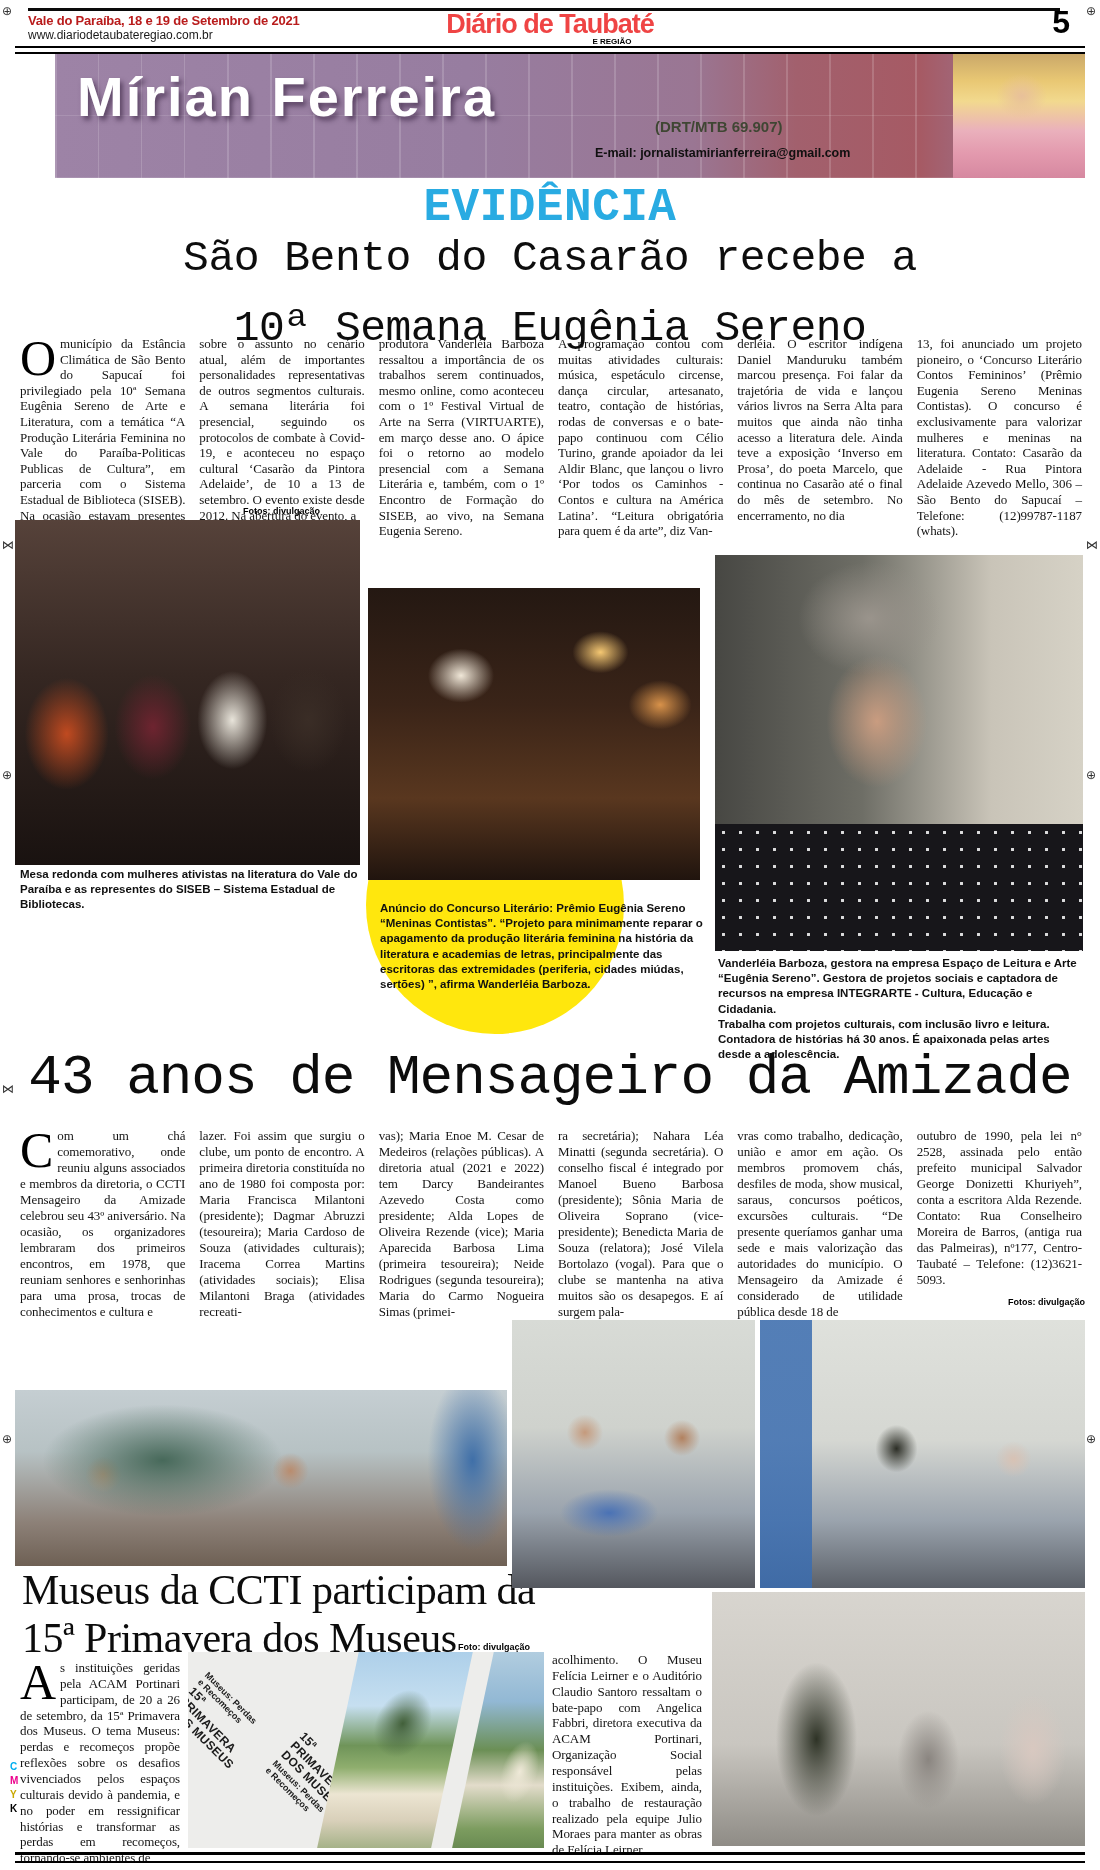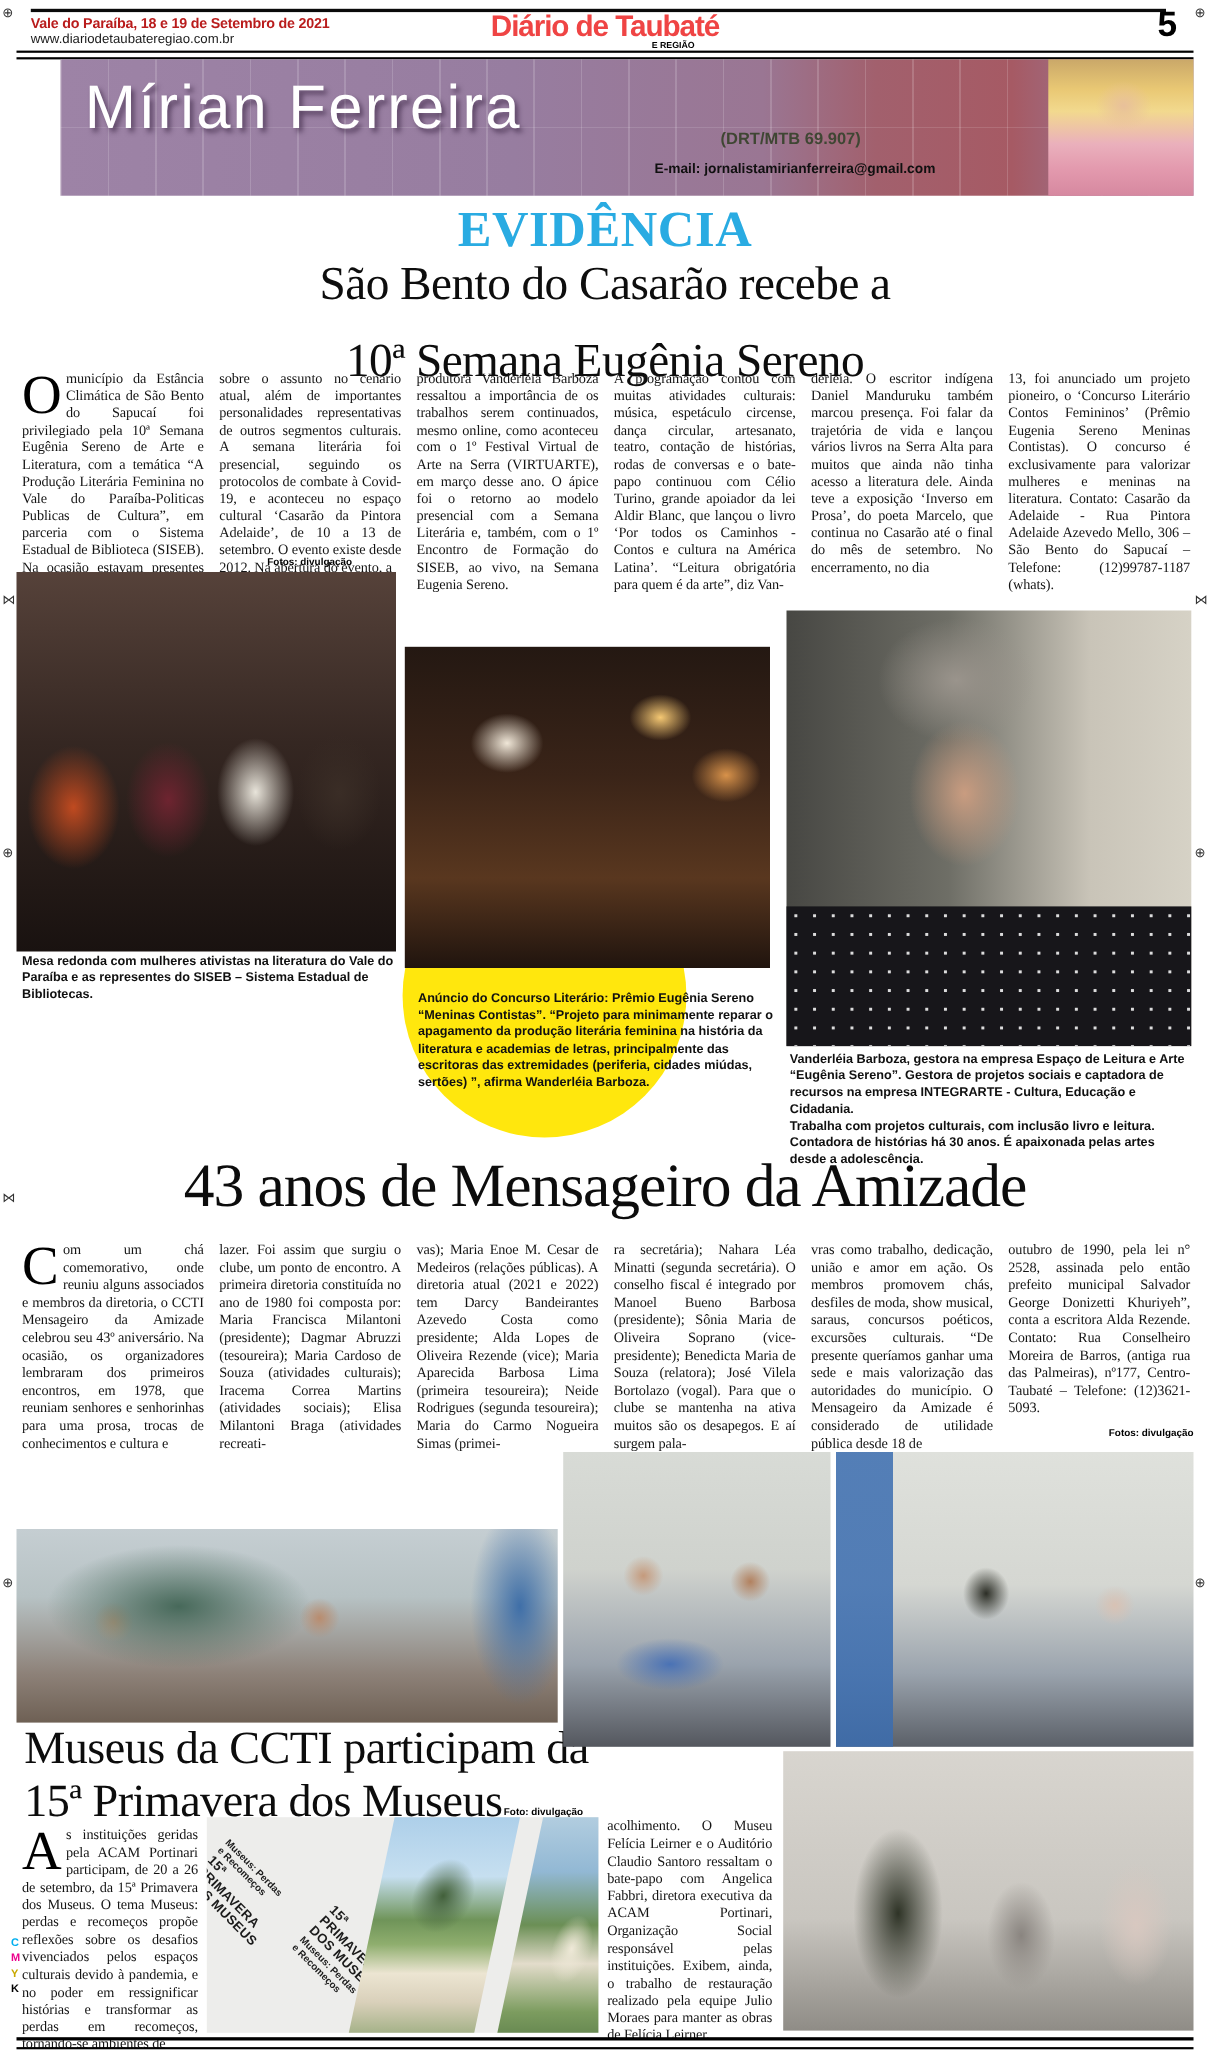--- a/index.html
+++ b/index.html
@@ -17,33 +17,33 @@
             font-weight:700;font-size:8px;color:#000;transform:translateX(62px);}
   .pagenum{right:30px;top:4px;font-family:"Liberation Sans",sans-serif;font-weight:800;font-size:32px;color:#000;}
   .rule-double{left:15px;top:46px;width:1070px;height:4px;border-top:2px solid #000;border-bottom:2px solid #000;}
 
   
   .banner{left:55px;top:54px;width:1030px;height:124px;
     background:
       repeating-linear-gradient(90deg, rgba(255,255,255,0.16) 0 1.5px, rgba(0,0,0,0) 1.5px 43px),
       repeating-linear-gradient(0deg, rgba(255,255,255,0.12) 0 1px, rgba(0,0,0,0) 1px 62px),
       linear-gradient(90deg,#9d83a6 0%,#977da0 40%,#9a7693 62%,#a2606d 72%,#a65a64 84%,#9a7693 93%,#9d83a6 100%);}
-  .banner-name{position:absolute;left:22px;top:10px;font-family:"Liberation Sans",sans-serif;font-weight:400;
+  .banner-name{position:absolute;left:22px;top:10px;font-family:"Liberation Sans",sans-serif;font-weight:700;
       font-size:56px;color:#ffffff;letter-spacing:2px;text-shadow:3px 4px 5px rgba(40,20,50,0.55);}
   .banner-cred{position:absolute;left:600px;top:64px;font-family:"Liberation Sans",sans-serif;font-weight:700;
       font-size:15px;color:#3f4633;}
   .banner-email{position:absolute;left:540px;top:92px;font-family:"Liberation Sans",sans-serif;font-weight:700;
       font-size:12.5px;color:#101010;}
   .banner-photo{position:absolute;right:0;top:0;width:132px;height:124px;
       background:
         radial-gradient(34px 30px at 52% 34%, #e8c09a 0%, rgba(232,192,154,0) 75%),
         linear-gradient(180deg,#caa869 0%,#e9c874 22%,#f2d98e 38%,#eab0bc 62%,#e39aae 80%,#d688a0 100%);}
 
   
-  .center{left:0;right:0;text-align:center;}
+  .center{left:0;right:0;text-align:center;font-family:Liberation Mono, monospace;}
   .kicker{top:182px;font-weight:700;font-size:46px;letter-spacing:0.5px;color:var(--kicker-blue,#29abe2);}
   .a1-head1{top:234px;font-size:43px;letter-spacing:-0.5px;color:#0d0d0d;}
   .a1-head2{top:284px;font-size:43px;letter-spacing:-0.5px;color:#0d0d0d;margin-top:20px;}
 
   
   .cols{display:flex;gap:14px;}
   .col{flex:1;text-align:justify;font-size:13px;line-height:1.2;color:#141414;letter-spacing:-0.1px;}
   .dropcap{float:left;font-size:50px;line-height:40px;padding:2px 4px 0 0;color:#000;}
   .a1-cols{left:20px;top:336px;width:1062px;height:196px;}
   .a2-cols{left:20px;top:1128px;width:1062px;height:258px;}

